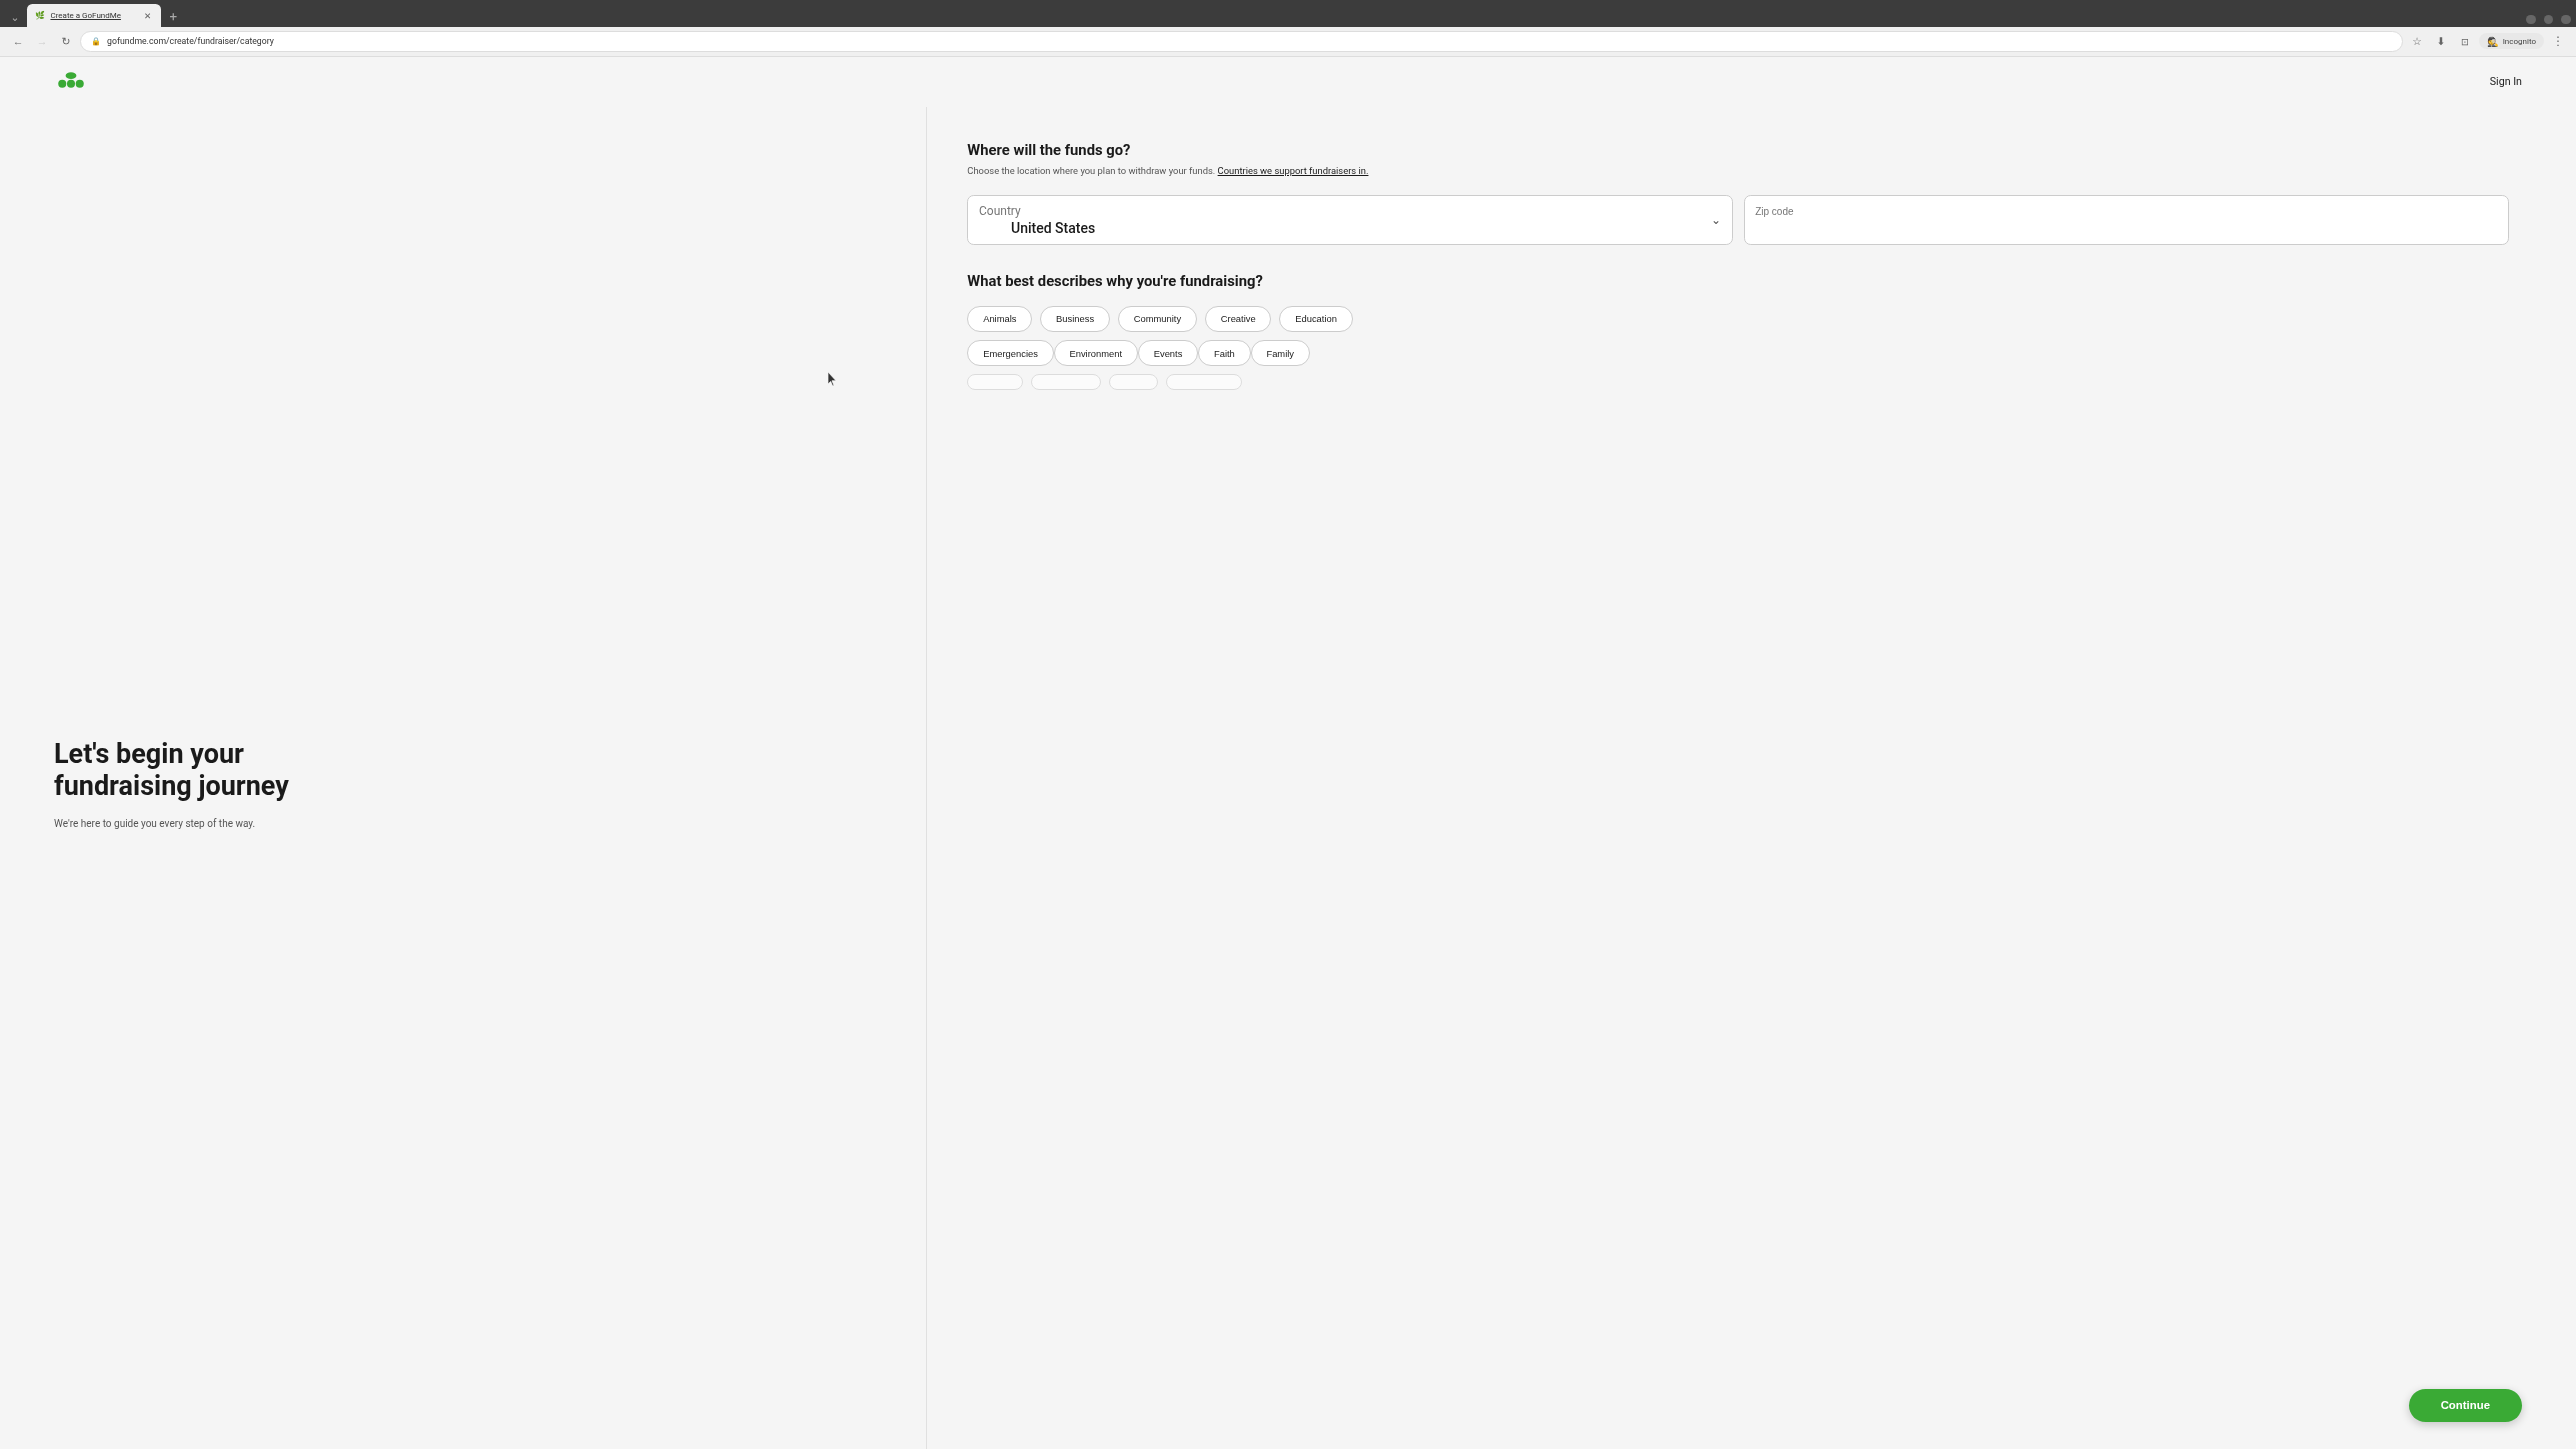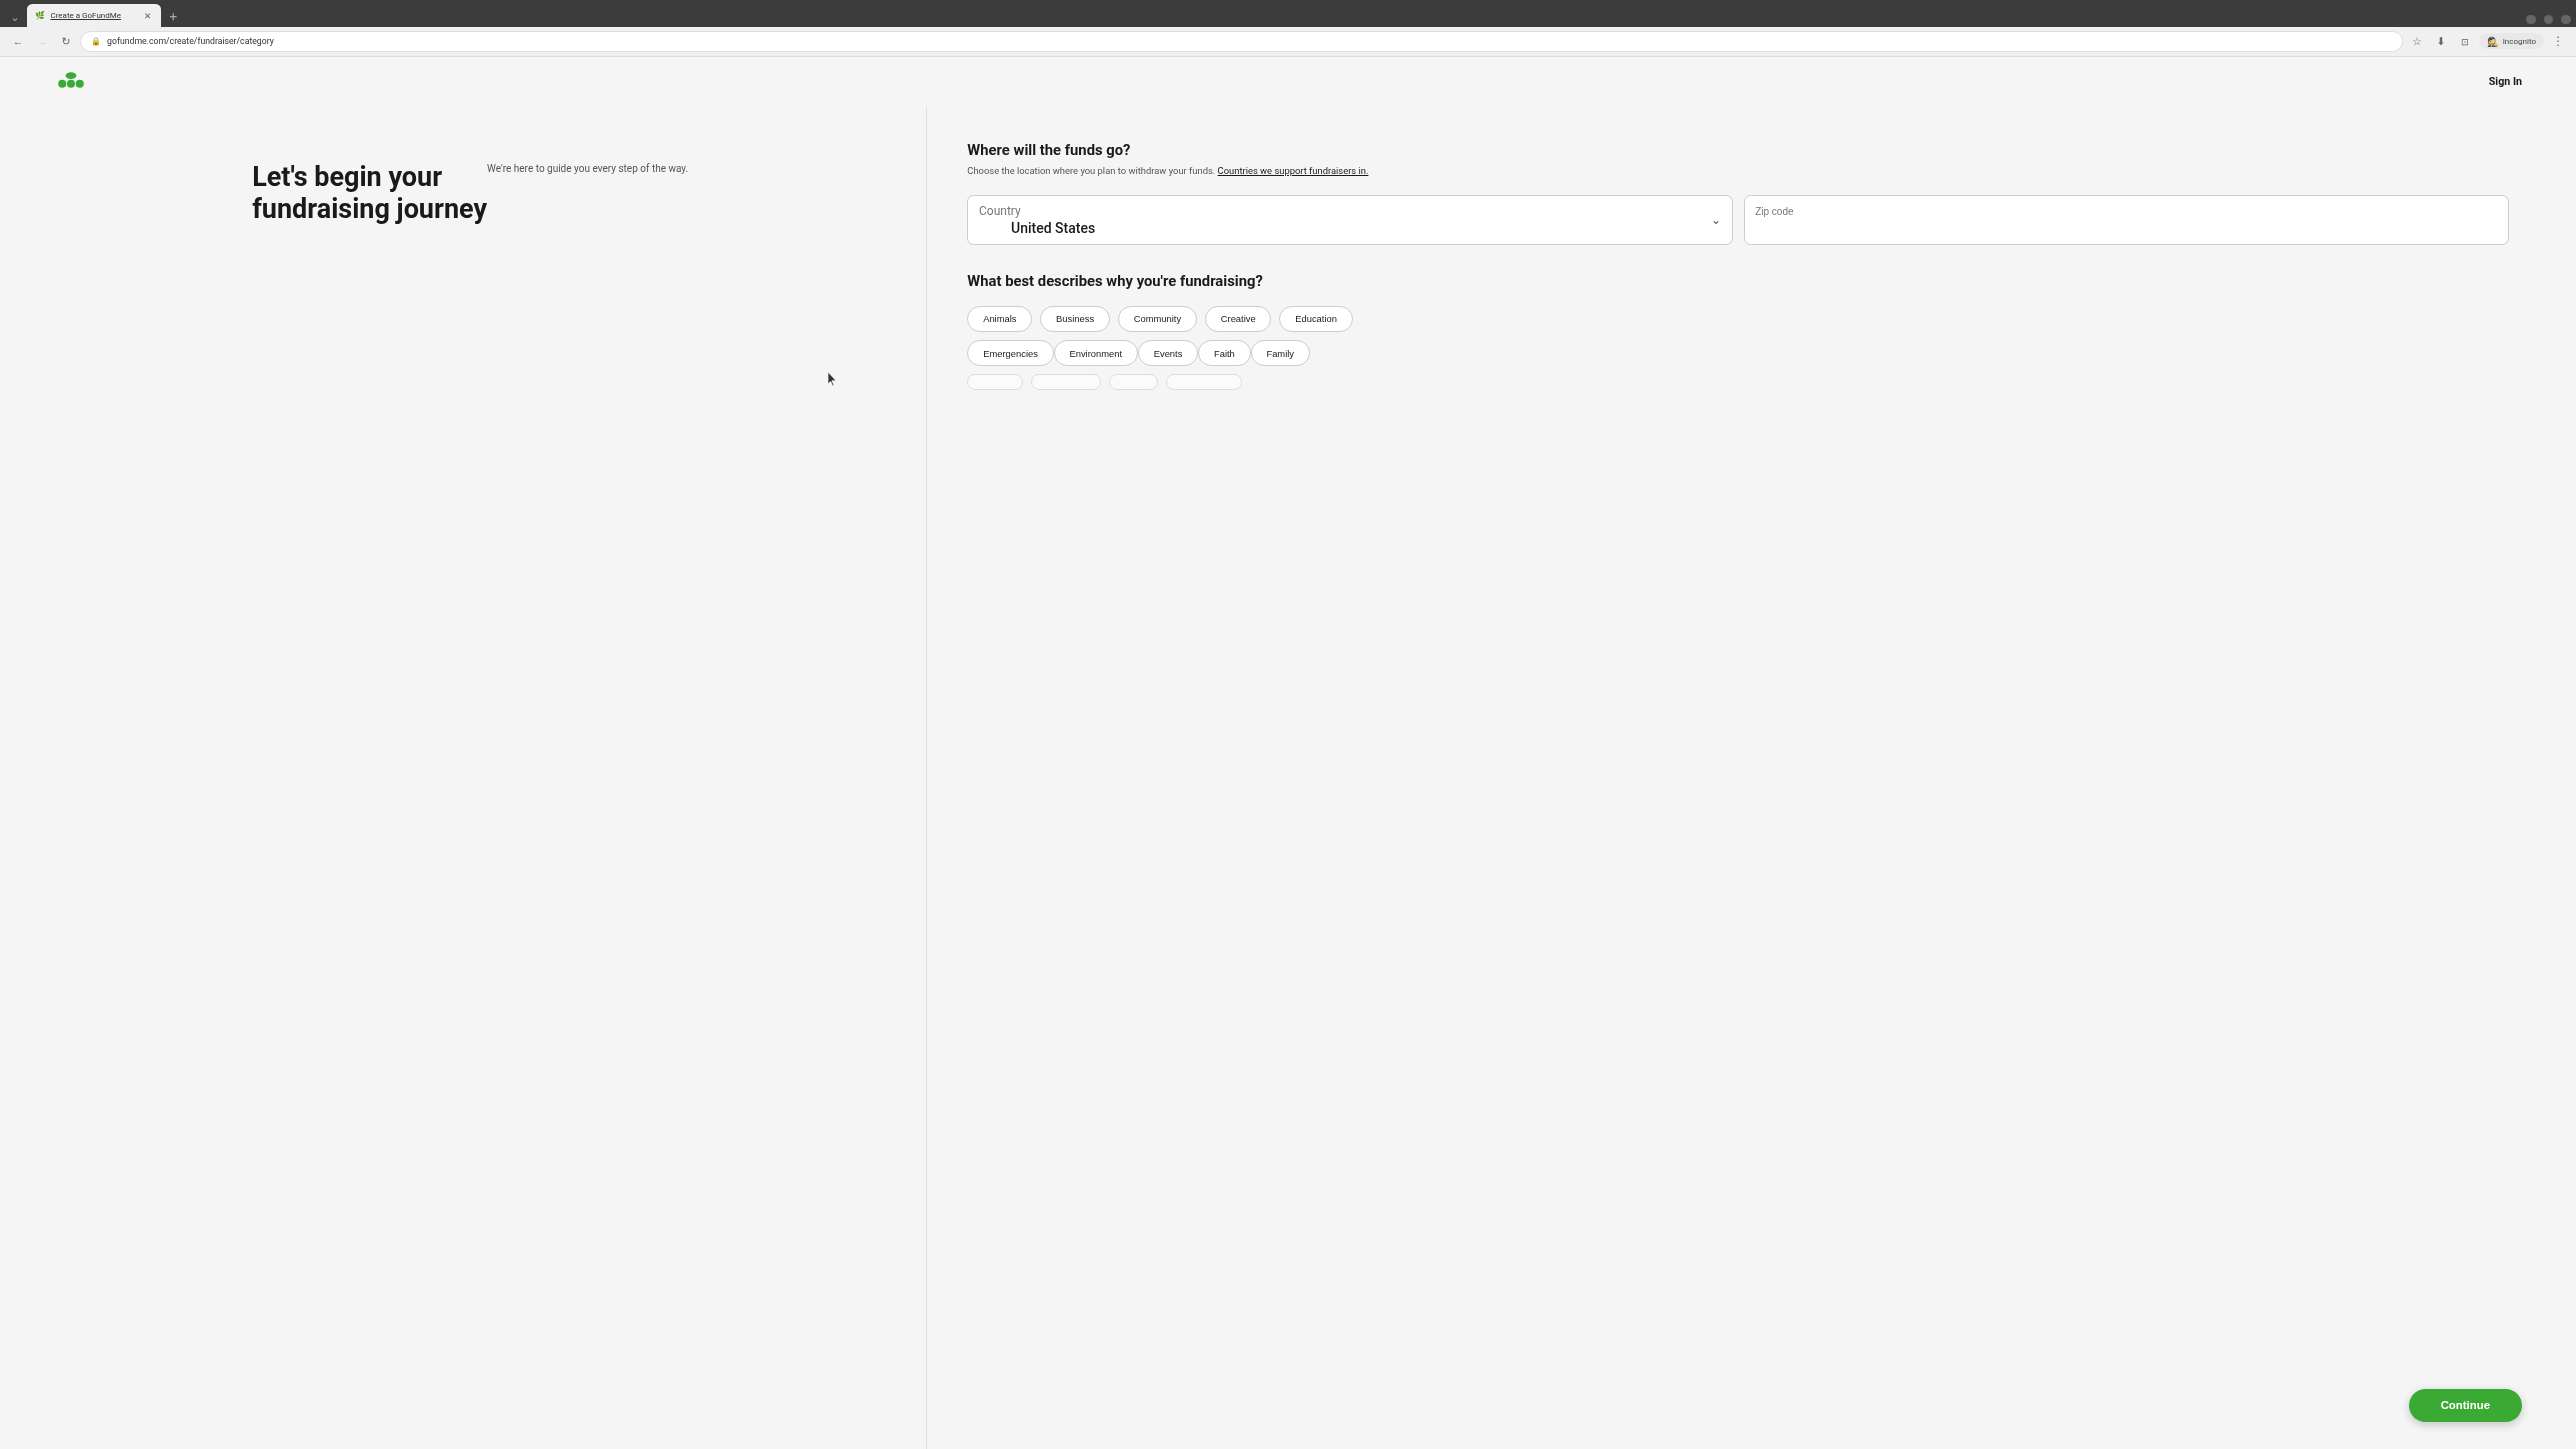--- a/index.html
+++ b/index.html
@@ -70,28 +70,28 @@
       <span style="color:#3aaa35;font-size:21.5px;font-weight:bold;">
         
         <svg width="34" height="21.5" viewBox="0 0 50 32" fill="none" xmlns="http://www.w3.org/2000/svg">
           <ellipse cx="25" cy="10" rx="8" ry="5" fill="#3aaa35"></ellipse>
           <circle cx="12" cy="22" r="6" fill="#3aaa35"></circle>
           <circle cx="25" cy="22" r="6" fill="#3aaa35"></circle>
           <circle cx="38" cy="22" r="6" fill="#3aaa35"></circle>
         </svg>
       </span>
     </div>
-    <div style="font-size:10.7px;color:#1a1a1a;cursor:pointer;font-weight:700;">
+    <div style="font-size:10.7px;color:#1a1a1a;cursor:pointer;font-weight:400;">
       <span>Sign In</span>
     </div>
   </div>
 
   <div style="display:flex;min-height:calc(100vh - 107px);">
 
-    <div style="width:36%;padding:54px 40px 40px 54px;background:#f5f5f5;border-right:0.7px solid #e0e0e0;display:flex;flex-direction:row;justify-content:center;">
+    <div style="width:36%;padding:54px 40px 40px 54px;background:#f5f5f5;border-right:0.7px solid #e0e0e0;display:flex;flex-direction:column;justify-content:center;">
       <h1 style="font-size:27px;font-weight:700;color:#1a1a1a;line-height:1.2;margin-bottom:13.4px;">
         <span>Let's begin your</span><br>
         <span>fundraising journey</span>
       </h1>
       <p style="font-size:10px;color:#555;line-height:1.6;">
         We're here to guide you every step of the way.
       </p>
     </div>
 
     <div style="width:64%;padding:34px 67px 40px 40px;background:#f5f5f5;overflow-y:auto;">

